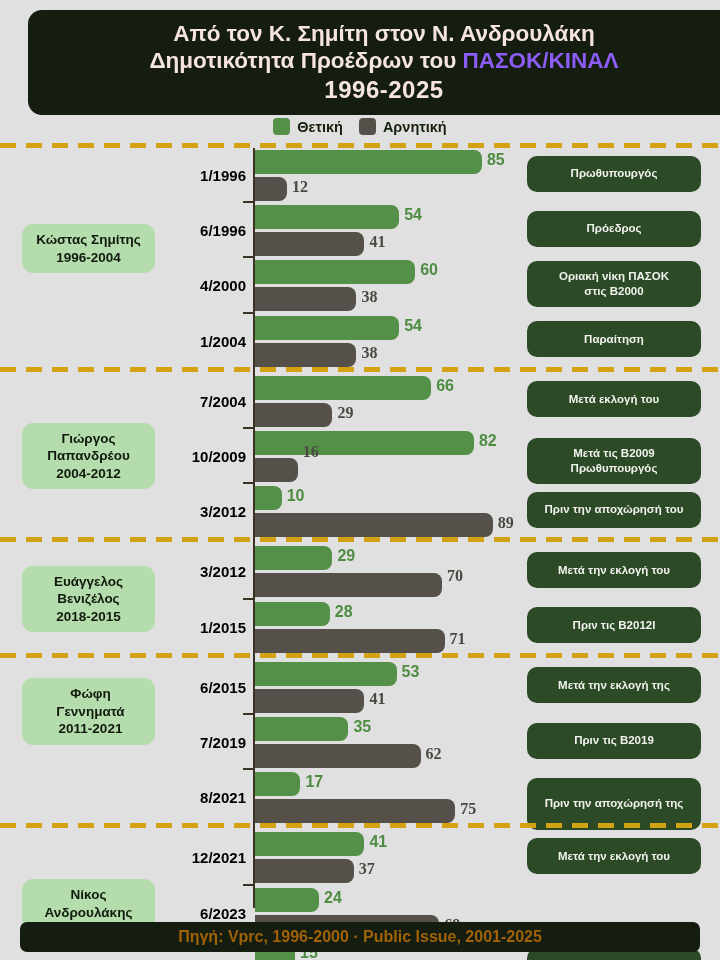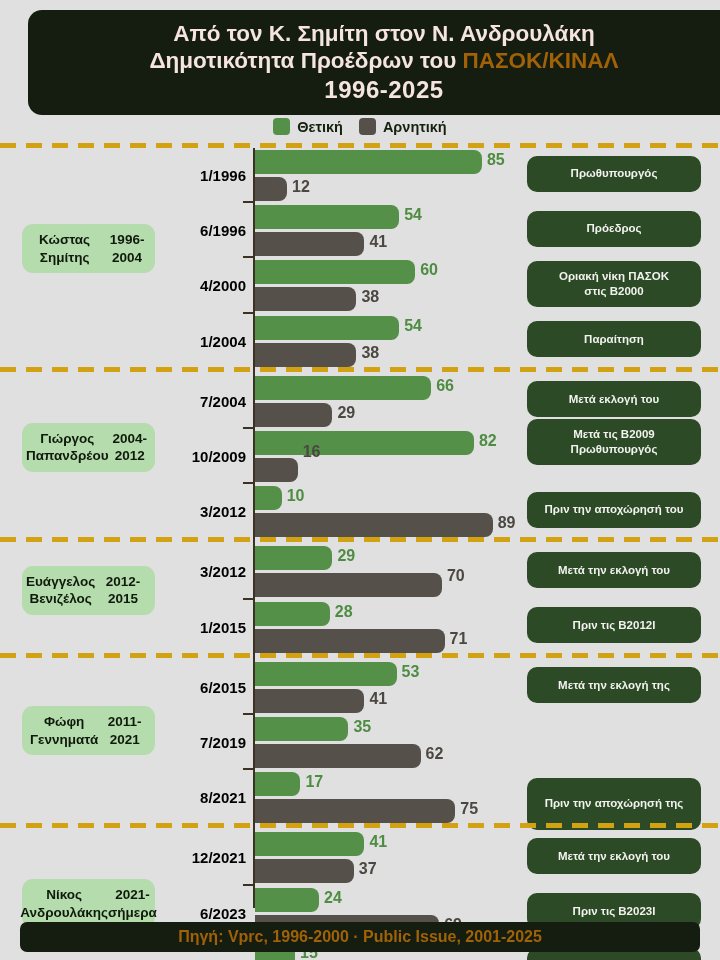--- a/index.html
+++ b/index.html
@@ -32,21 +32,21 @@
   .title-line {
     color: #f6e4e0;
     font-size: 22.5px;
     font-weight: bold;
     line-height: 1.17;
     text-align: center;
     white-space: nowrap;
   }
   .title-line.l2 { font-size: 22.5px; }
   .title-line.l3 { font-size: 24px; letter-spacing: .5px; }
-  .pasok { color: #a16207; }
+  .pasok { color: #8b5cf6; }
 
   
   .legend {
     position: absolute;
     left: 0; top: 118px;
     width: 720px;
     display: flex;
     justify-content: center;
     align-items: center;
     gap: 16px;
@@ -85,20 +85,21 @@
   }
 
   
   .person-box {
     position: absolute;
     left: 22px;
     width: 133px;
     background: #b5dcac;
     border-radius: 11px;
     display: flex;
+    flex-direction: column;
     align-items: center;
     justify-content: center;
     padding: 7px 4px;
     text-align: center;
   }
   .person-name {
     font-size: 13.5px;
     font-weight: bold;
     color: #101a0c;
     line-height: 1.3;
@@ -141,21 +142,21 @@
   .bar.pos { background: #549048; }
   .bar.neg { background: #555049; }
 
   .bar-val {
     position: absolute;
     font-size: 16px;
     font-weight: bold;
     white-space: nowrap;
   }
   .bar-val.pos { color: #4e8c42; }
-  .bar-val.neg { color: #4b4741; }
+  .bar-val.neg { color: #4b4741; font-family: Liberation Serif, serif; }
 
   
   .note-box {
     position: absolute;
     left: 527px;
     width: 174px;
     background: #2c4a26;
     border-radius: 10px;
     display: flex;
     align-items: center;
@@ -268,76 +269,79 @@
     <div class="bar-val neg" style="left: 337.43px; top: 261.8px;">29</div>
     <div class="note-box" style="height: 36px; top: 239.4px;">
       <div class="note-text">Μετά εκλογή του</div>
     </div>
     <div class="date-label" style="top: 306px;">10/2009</div>
     <div class="tick" style="top: 285px;"></div>
     <div class="bar pos" style="top: 289px; width: 218.94px;"></div>
     <div class="bar-val pos" style="left: 478.94px; top: 290px;">82</div>
     <div class="bar neg" style="top: 316px; width: 42.72px;"></div>
     <div class="bar-val neg" style="left: 302.72px; top: 301px;">16</div>
-    <div class="note-box" style="height: 46px; top: 277px;">
+    <div class="note-box" style="height: 46px; top: 296px;">
       <div class="note-text">Μετά τις Β2009
 Πρωθυπουργός</div>
     </div>
     <div class="date-label" style="top: 361.2px;">3/2012</div>
     <div class="tick" style="top: 340.2px;"></div>
     <div class="bar pos" style="top: 344.2px; width: 26.7px;"></div>
     <div class="bar-val pos" style="left: 286.7px; top: 345.2px;">10</div>
     <div class="bar neg" style="top: 371.2px; width: 237.63px;"></div>
     <div class="bar-val neg" style="left: 497.63px; top: 372.2px;">89</div>
     <div class="note-box" style="height: 36px; top: 349.8px;">
       <div class="note-text">Πριν την αποχώρησή του</div>
     </div>
     <div class="sep" style="top: 395.4px;"></div>
     <div class="person-box" style="top: 423.6px;">
       <div class="person-name">Ευάγγελος
 Βενιζέλος</div>
-      <div class="person-years">2012-2015</div>
+      <div class="person-years">2018-2015</div>
     </div>
     <div class="date-label" style="top: 421.4px;">3/2012</div>
     <div class="bar pos" style="top: 404.4px; width: 77.43px;"></div>
     <div class="bar-val pos" style="left: 337.43px; top: 405.4px;">29</div>
     <div class="bar neg" style="top: 431.4px; width: 186.9px;"></div>
     <div class="bar-val neg" style="left: 446.9px; top: 425px;">70</div>
     <div class="note-box" style="height: 36px; top: 410px;">
       <div class="note-text">Μετά την εκλογή του</div>
     </div>
     <div class="date-label" style="top: 476.6px;">1/2015</div>
     <div class="tick" style="top: 455.6px;"></div>
     <div class="bar pos" style="top: 459.6px; width: 74.76px;"></div>
     <div class="bar-val pos" style="left: 334.76px; top: 460.6px;">28</div>
     <div class="bar neg" style="top: 486.6px; width: 189.57px;"></div>
     <div class="bar-val neg" style="left: 449.57px; top: 487.6px;">71</div>
     <div class="note-box" style="height: 36px; top: 465.2px;">
       <div class="note-text">Πριν τις Β2012Ι</div>
     </div>
     <div class="sep" style="top: 510.8px;"></div>
-    <div class="person-box" style="top: 564px; padding-left: 8px;">
+    <div class="person-box" style="top: 536px; padding-left: 8px;">
       <div class="person-name">Φώφη
 Γεννηματά</div>
       <div class="person-years">2011-2021</div>
     </div>
     <div class="date-label" style="top: 536.8px;">6/2015</div>
     <div class="bar pos" style="top: 519.8px; width: 141.51px;"></div>
     <div class="bar-val pos" style="left: 401.51px; top: 520.8px;">53</div>
     <div class="bar neg" style="top: 546.8px; width: 109.47px;"></div>
     <div class="bar-val neg" style="left: 369.47px; top: 547.8px;">41</div>
     <div class="note-box" style="height: 36px; top: 525.4px;">
       <div class="note-text">Μετά την εκλογή της</div>
     </div>
     <div class="date-label" style="top: 592px;">7/2019</div>
     <div class="tick" style="top: 571px;"></div>
     <div class="bar pos" style="top: 575px; width: 93.45px;"></div>
     <div class="bar-val pos" style="left: 353.45px; top: 576px;">35</div>
     <div class="bar neg" style="top: 602px; width: 165.54px;"></div>
     <div class="bar-val neg" style="left: 425.54px; top: 603px;">62</div>
+    <div class="note-box" style="height: 36px; top: 580.6px;">
+      <div class="note-text">Πριν  τις Β2019</div>
+    </div>
     <div class="date-label" style="top: 647.2px;">8/2021</div>
     <div class="tick" style="top: 626.2px;"></div>
     <div class="bar pos" style="top: 630.2px; width: 45.39px;"></div>
     <div class="bar-val pos" style="left: 305.39px; top: 631.2px;">17</div>
     <div class="bar neg" style="top: 657.2px; width: 200.25px;"></div>
     <div class="bar-val neg" style="left: 460.25px; top: 658.2px;">75</div>
     <div class="note-box" style="height: 52px; top: 635.8px;">
       <div class="note-text">Πριν την αποχώρησή της</div>
     </div>
     <div class="sep" style="top: 681.4px;"></div>
@@ -353,23 +357,20 @@
     <div class="bar-val neg" style="left: 358.79px; top: 718.4px;">37</div>
     <div class="note-box" style="height: 36px; top: 696px;">
       <div class="note-text">Μετά την εκλογή του</div>
     </div>
     <div class="date-label" style="top: 762.6px;">6/2023</div>
     <div class="tick" style="top: 741.6px;"></div>
     <div class="bar pos" style="top: 745.6px; width: 64.08px;"></div>
     <div class="bar-val pos" style="left: 324.08px; top: 746.6px;">24</div>
     <div class="bar neg" style="top: 772.6px; width: 184.23px;"></div>
     <div class="bar-val neg" style="left: 444.23px; top: 773.6px;">69</div>
-    <div class="note-box" style="height: 36px; top: 751.2px;">
-      <div class="note-text">Πριν τις Β2023Ι</div>
-    </div>
     <div class="date-label" style="top: 817.8px;">3/2025</div>
     <div class="tick" style="top: 796.8px;"></div>
     <div class="bar pos" style="top: 800.8px; width: 40.05px;"></div>
     <div class="bar-val pos" style="left: 300.05px; top: 801.8px;">15</div>
     <div class="note-box" style="height: 36px; top: 806.4px;">
       <div class="note-text today">Σήμερα</div>
     </div>
   </div>
 
 <div class="footer-box">

